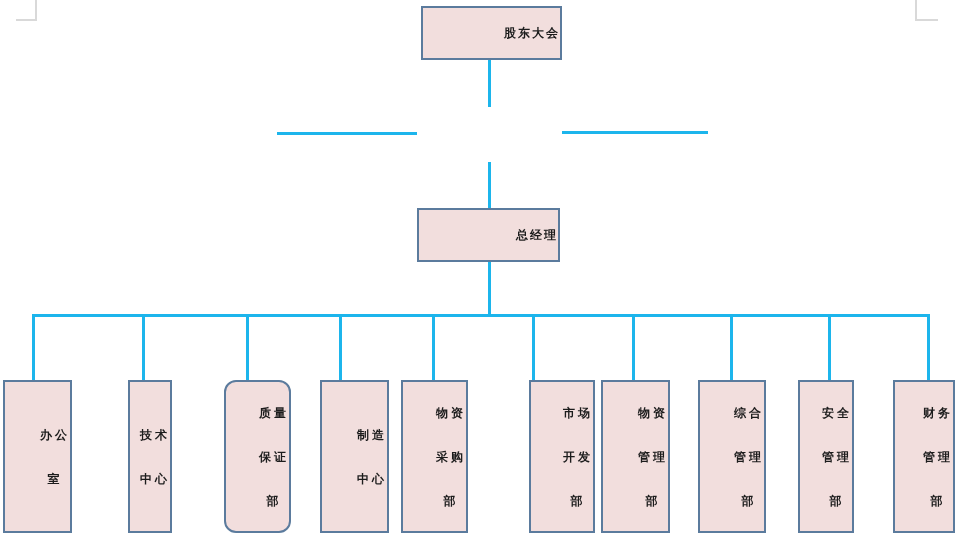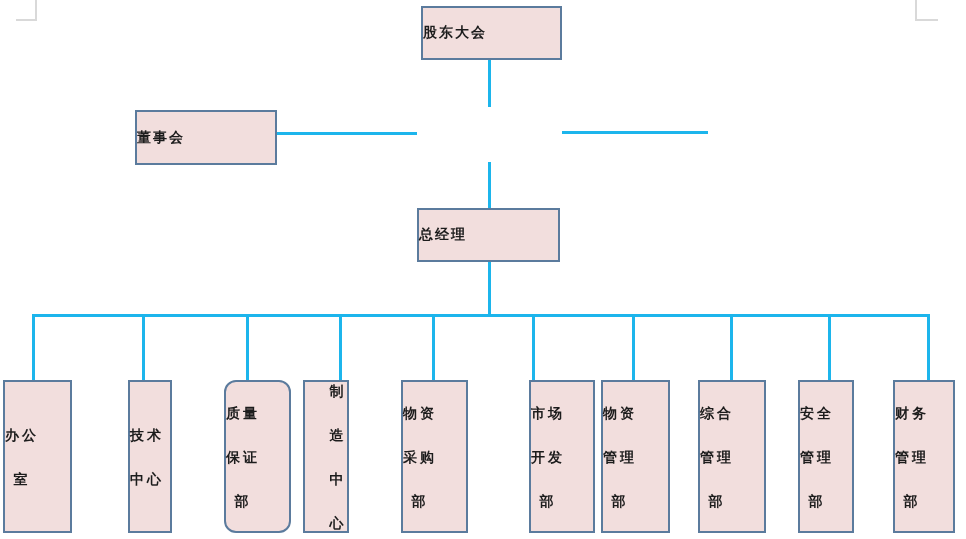--- a/index.html
+++ b/index.html
@@ -11,23 +11,23 @@
     overflow: hidden;
     font-family: "DejaVu Serif", "Liberation Serif", serif;
   }
   .node {
     position: absolute;
     box-sizing: border-box;
     background: var(--box-fill, #f2dedd);
     border: 2px solid var(--box-border, #5b7b9d);
     display: flex;
     align-items: center;
-    justify-content: flex-start;
+    justify-content: flex-end;
     font-weight: bold;
-    font-size: 14px;
+    font-size: 12px;
     color: var(--text-color, #1c1c1c);
     letter-spacing: 2px;
   }
   .node .lbl {
     white-space: pre-line;
     text-align: center;
     line-height: 1.4;
   }
   .dept { top: 380px; height: 153px; }
   .dept .lbl { line-height: 44px; letter-spacing: 3px; }
@@ -60,42 +60,39 @@
   <div class="conn v" style="left:532px; top:314px; height:66px;"></div>
   <div class="conn v" style="left:632px; top:314px; height:66px;"></div>
   <div class="conn v" style="left:730px; top:314px; height:66px;"></div>
   <div class="conn v" style="left:828px; top:314px; height:66px;"></div>
   <div class="conn v" style="left:927px; top:314px; height:66px;"></div>
 
   <div class="node" style="left:421px; top:6px; width:141px; height:54px;">
     <span class="lbl">股东大会</span>
   </div>
 
-  <div class="node" style="left:135px; top:110px; width:142px; height:55px;">
-    <span class="lbl">董事会</span>
-  </div>
 
   <div class="node" style="left:417px; top:208px; width:143px; height:54px;">
     <span class="lbl">总经理</span>
   </div>
 
   <div class="node dept" style="left:3px; width:69px;">
     <span class="lbl">办公
 室</span>
   </div>
   <div class="node dept" style="left:92px; width:44px;margin-left:36px;">
     <span class="lbl">技术
 中心</span>
   </div>
   <div class="node dept" style="left:224px; width:67px;border-radius:12px;">
     <span class="lbl">质量
 保证
 部</span>
   </div>
-  <div class="node dept" style="left:303px; width:46px;padding-left:24px;">
+  <div class="node dept" style="left:320px; width:69px;padding-left:24px;">
     <span class="lbl">制造
 中心</span>
   </div>
   <div class="node dept" style="left:401px; width:67px;">
     <span class="lbl">物资
 采购
 部</span>
   </div>
   <div class="node dept" style="left:497px; width:66px;margin-left:32px;">
     <span class="lbl">市场

